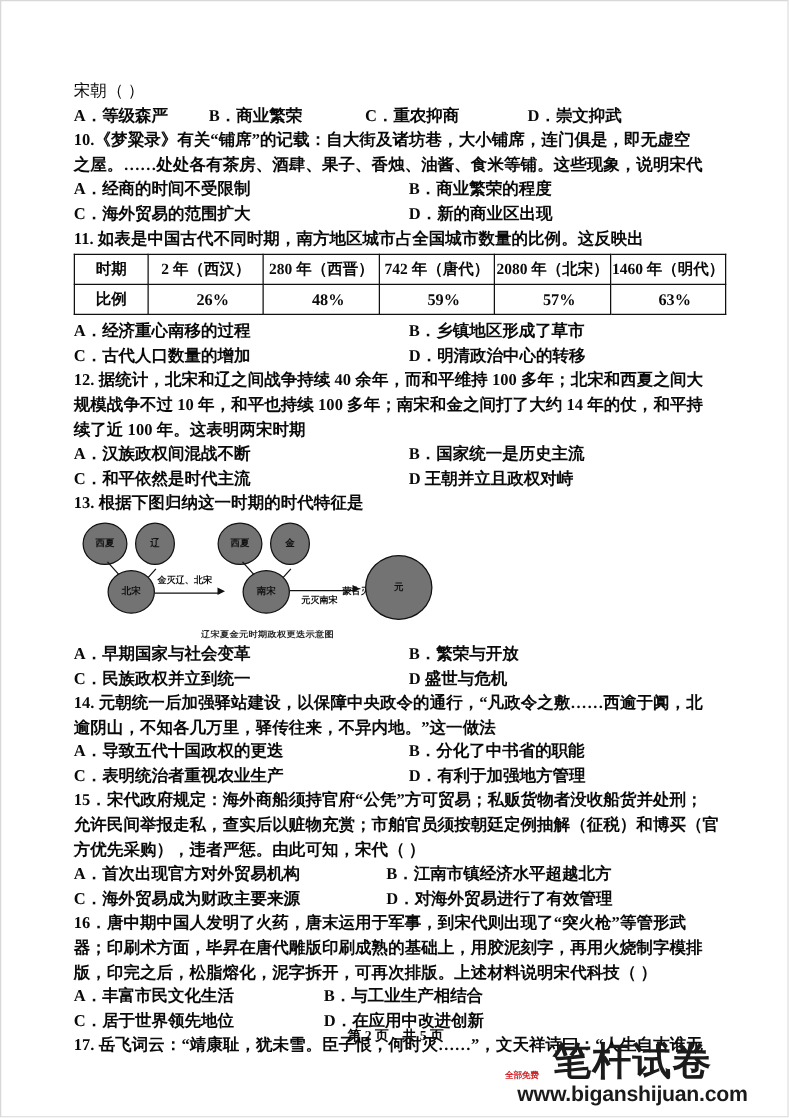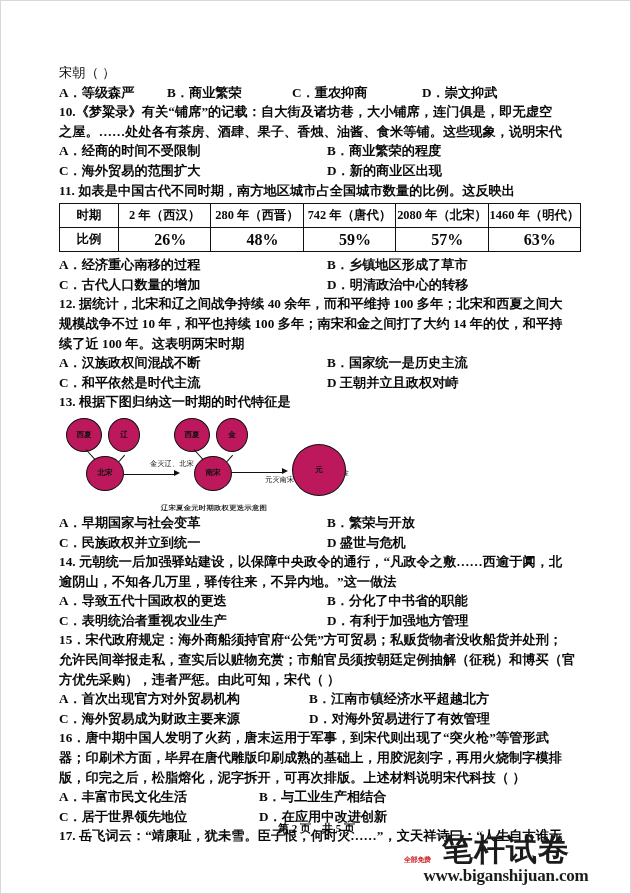--- a/index.html
+++ b/index.html
@@ -80,21 +80,21 @@
     text-align: center;
     font-size: 12.4px;
     font-weight: 700;
     height: 21px;
     padding: 1px 1px;
     white-space: nowrap;
     font-family: "Liberation Serif", "DejaVu Serif", serif;
     margin-top: 43px;
   }
   table.ratio-table td.head-cell { width: 56px; }
-  table.ratio-table td.pct { font-size: 16px; padding-left: 12px; }
+  table.ratio-table td.pct { font-size: 13px; padding-left: 12px; }
 
   
   .diagram-wrap {
     position: relative;
     width: 300px;
     height: 86px;
     margin: 4px 0 1px 5px;
   }
   .dg-caption {
     font-size: 7.4px;
@@ -109,30 +109,29 @@
   .node {
     position: absolute;
     border: 1.4px solid #111;
     border-radius: 50%;
     display: flex;
     align-items: center;
     justify-content: center;
     font-size: 7.6px;
     font-weight: 700;
     color: #111;
-    background: #be185d;
+    background: #737373;
     letter-spacing: 0;
   }
   .arrow-label {
     position: absolute;
     font-size: 7.3px;
-    font-weight: 400;
+    font-weight: 700;
     color: #111;
     white-space: nowrap;
-    margin-left: 24px;
   }
   .arrow-line {
     position: absolute;
     height: 0;
     border-top: 1.3px solid #111;
   }
   .arrow-head {
     position: absolute;
     width: 0; height: 0;
     border-top: 3.5px solid transparent;
@@ -170,21 +169,21 @@
     color: #1b1b1b;
     letter-spacing: 1px;
     line-height: 34px;
     font-family: "DejaVu Sans", sans-serif;
   }
   .wm-url {
     font-size: 17px;
     font-weight: 700;
     color: #1b1b1b;
     letter-spacing: -0.2px;
-    font-family: Liberation Serif, serif;
+    font-family: Liberation Sans, sans-serif;
     line-height: 19px;
   }
   .wm-free {
     position: absolute;
     left: 4px;
     bottom: 20px;
     font-size: 7px;
     font-weight: 700;
     color: #d0262b;
     font-family: "DejaVu Sans", sans-serif;

